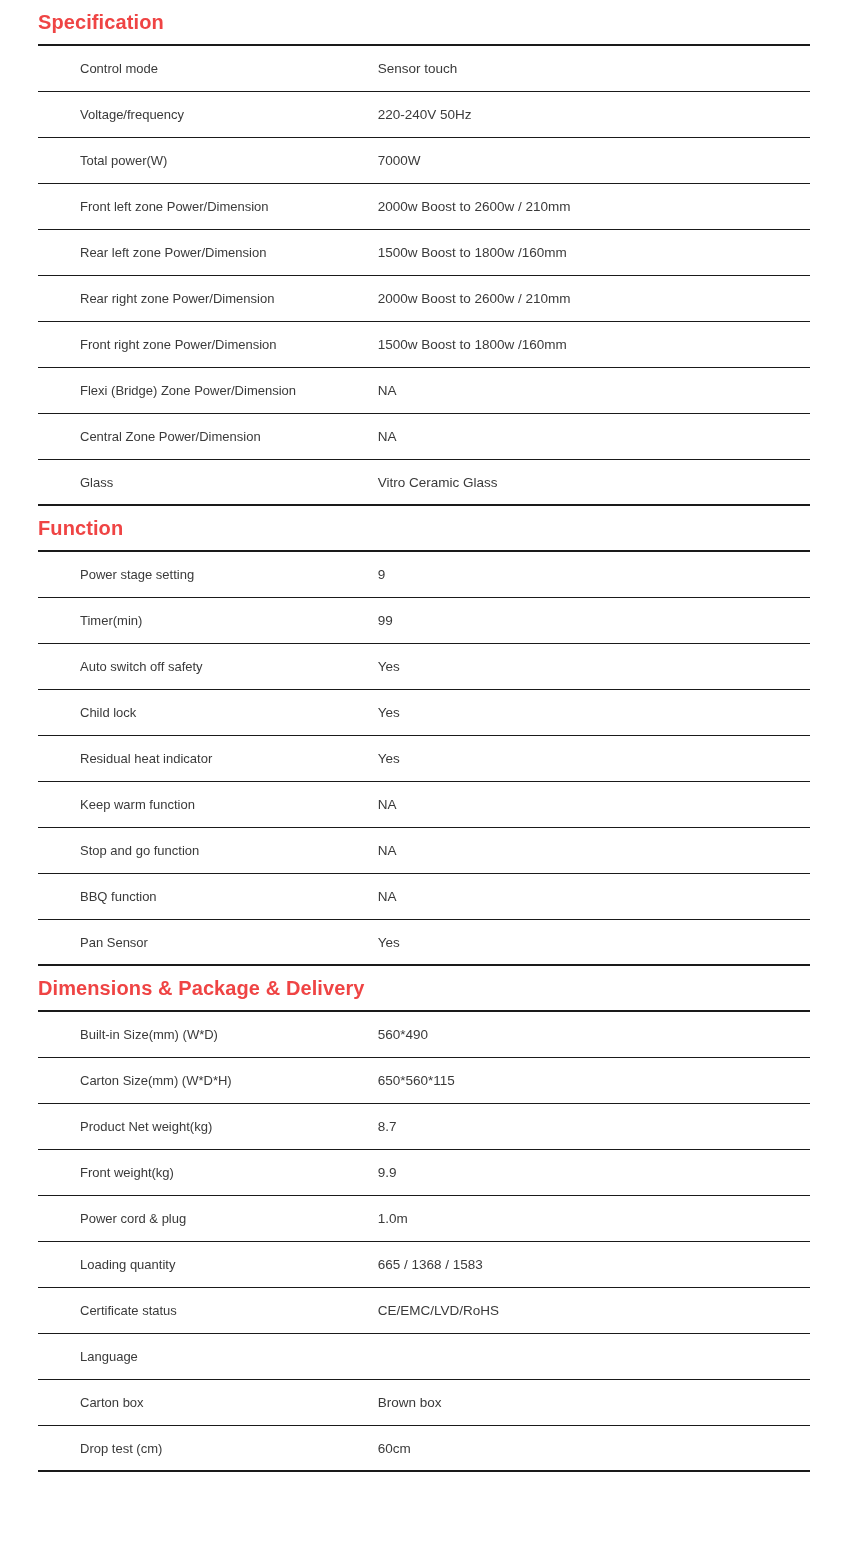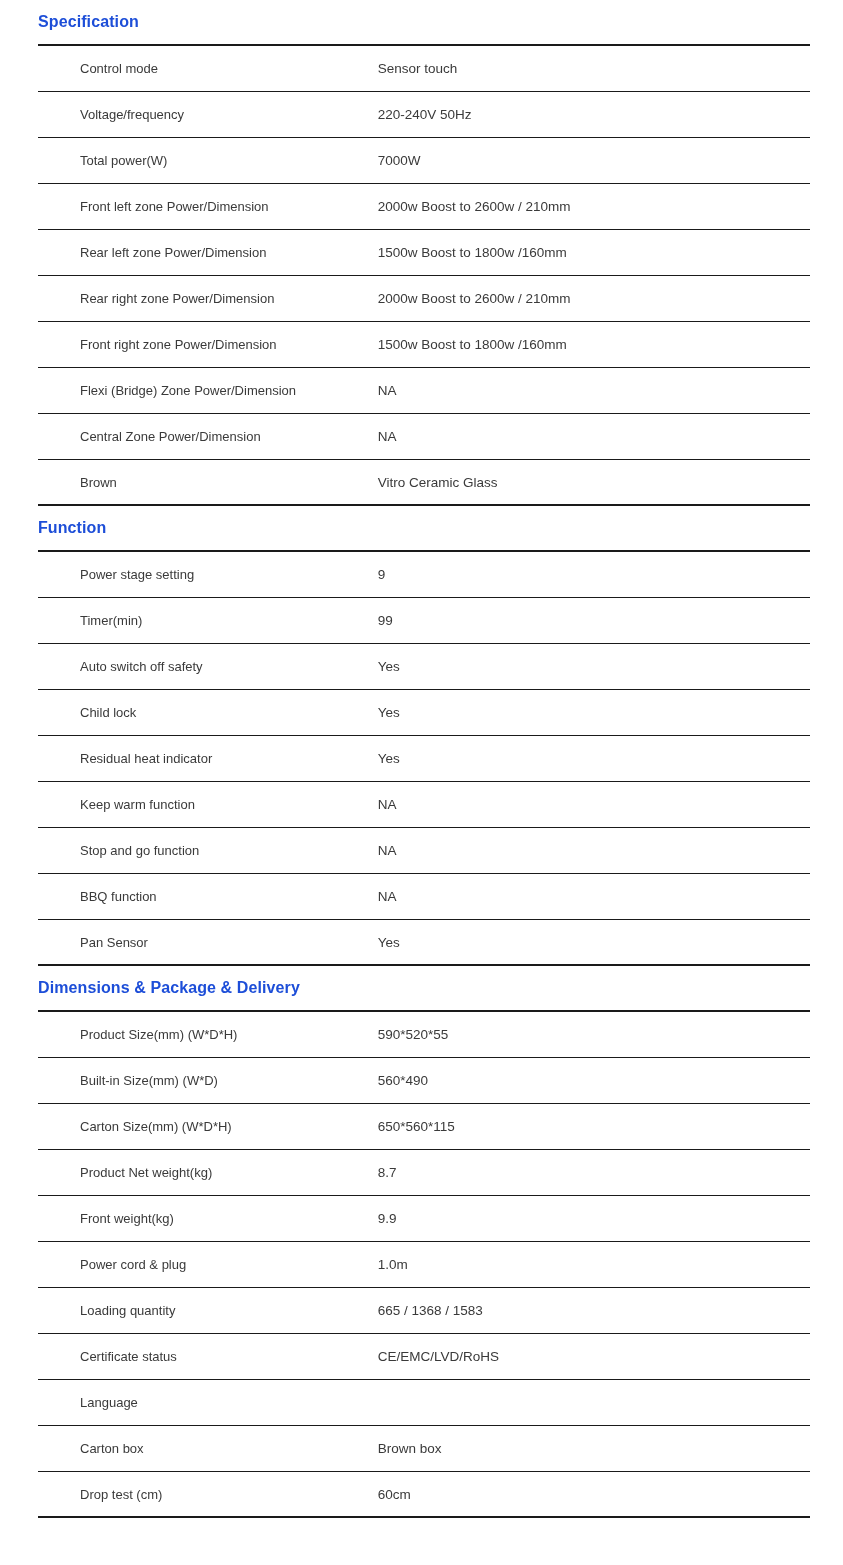--- a/index.html
+++ b/index.html
@@ -18,23 +18,23 @@
     width: 772px;
     padding-top: 0;
   }
   .section-header {
     height: 46px;
     display: flex;
     align-items: center;
     border-bottom: 2px solid #1a1a1a;
   }
   .section-header .section-title {
-    font-size: 16px;
+    font-size: 20px;
     font-weight: bold;
-    color: #1d4ed8;
+    color: #ef4444;
     letter-spacing: 0.1px;
   }
   .spec-row {
     height: 46px;
     display: flex;
     align-items: center;
     border-bottom: 1px solid #1a1a1a;
   }
   .spec-row.last {
     border-bottom: 2px solid #1a1a1a;
@@ -92,21 +92,21 @@
       </div>
       <div class="spec-row">
         <div class="row-label">Flexi (Bridge) Zone Power/Dimension</div>
         <div class="row-value">NA</div>
       </div>
       <div class="spec-row">
         <div class="row-label">Central Zone Power/Dimension</div>
         <div class="row-value">NA</div>
       </div>
       <div class="spec-row last">
-        <div class="row-label">Brown</div>
+        <div class="row-label">Glass</div>
         <div class="row-value">Vitro Ceramic Glass</div>
       </div>
       <div class="section-header">
         <div class="section-title">Function</div>
       </div>
       <div class="spec-row">
         <div class="row-label">Power stage setting</div>
         <div class="row-value">9</div>
       </div>
       <div class="spec-row">
@@ -138,24 +138,20 @@
         <div class="row-value">NA</div>
       </div>
       <div class="spec-row last">
         <div class="row-label">Pan Sensor</div>
         <div class="row-value">Yes</div>
       </div>
       <div class="section-header">
         <div class="section-title">Dimensions &amp; Package &amp; Delivery</div>
       </div>
       <div class="spec-row">
-        <div class="row-label">Product Size(mm) (W*D*H)</div>
-        <div class="row-value">590*520*55</div>
-      </div>
-      <div class="spec-row">
         <div class="row-label">Built-in Size(mm) (W*D)</div>
         <div class="row-value">560*490</div>
       </div>
       <div class="spec-row">
         <div class="row-label">Carton Size(mm) (W*D*H)</div>
         <div class="row-value">650*560*115</div>
       </div>
       <div class="spec-row">
         <div class="row-label">Product Net weight(kg)</div>
         <div class="row-value">8.7</div>

